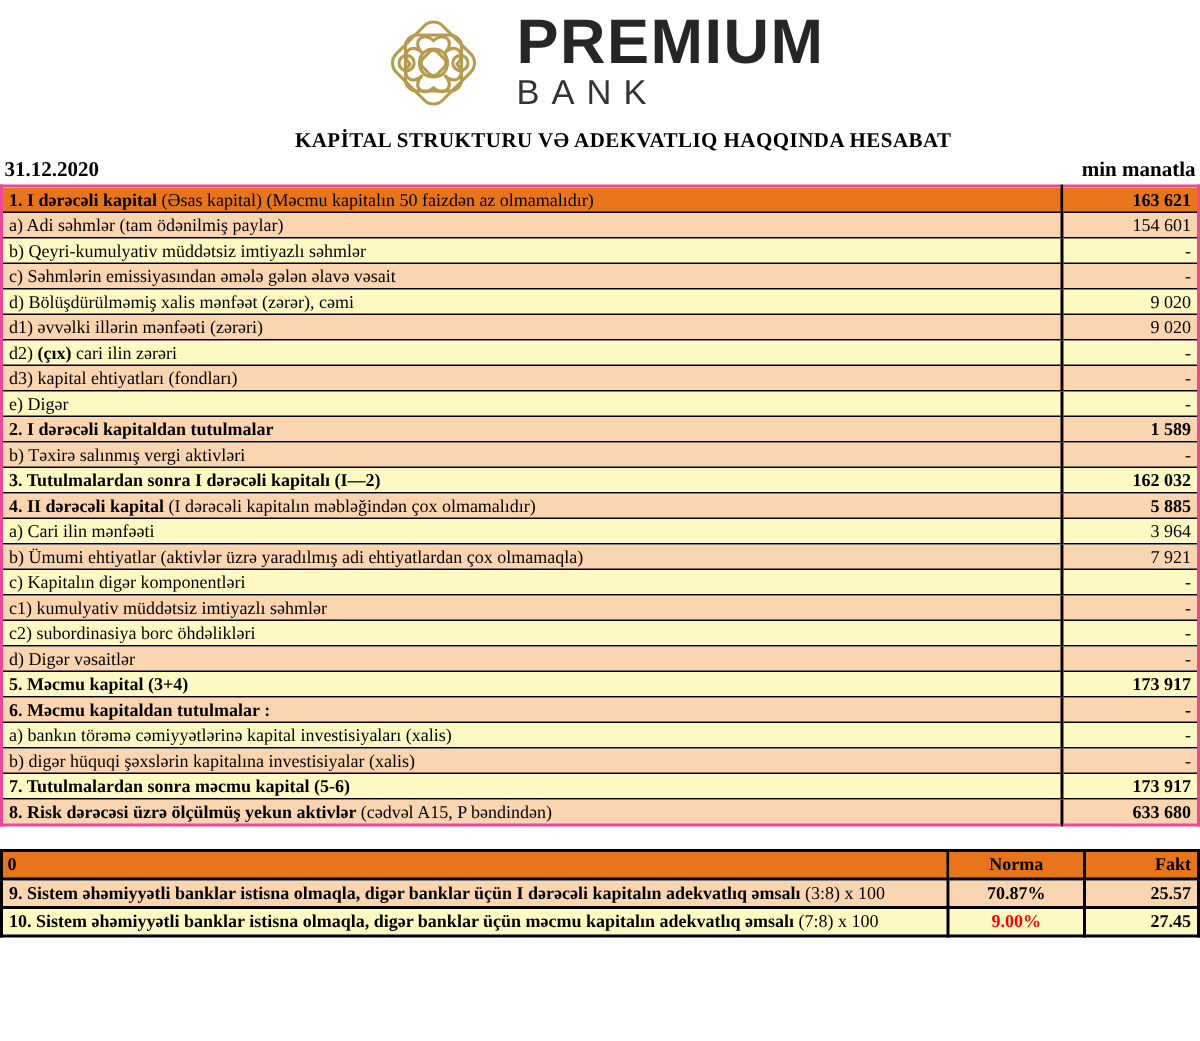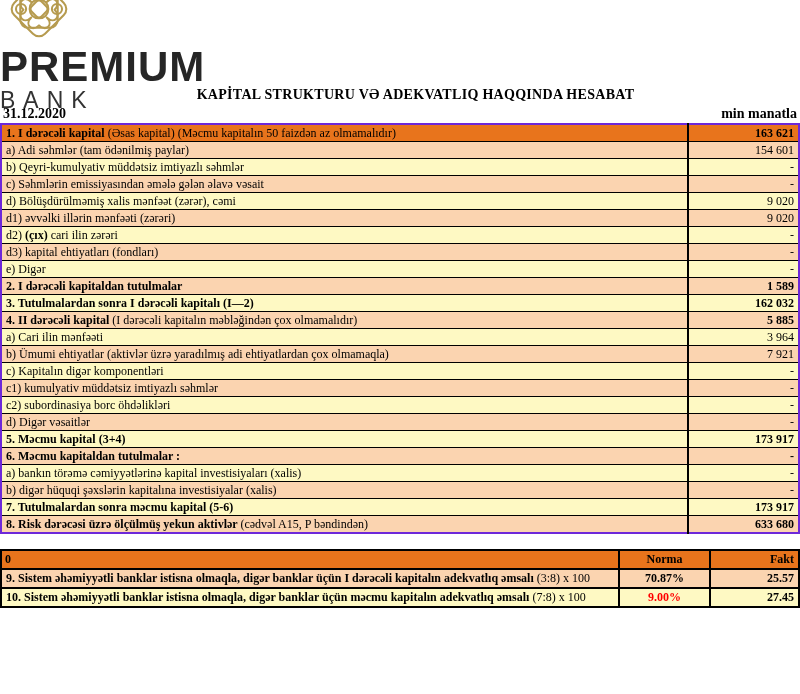--- a/index.html
+++ b/index.html
@@ -11,22 +11,22 @@
     --red:#FF0000;
   }
   *{box-sizing:border-box;}
   html,body{margin:0;padding:0;}
   body{
     width:800px;height:694px;background:#ffffff;
     font-family:"Liberation Serif", serif;color:var(--ink);
     overflow:hidden;
   }
   .header{
-    display:flex;justify-content:center;align-items:flex-start;
-    height:82px;padding-top:2px;flex-direction:column;
+    display:flex;justify-content:center;align-items:center;
+    height:82px;padding-top:2px;
   }
   .emblem{width:78px;height:78px;margin-right:16px;flex:0 0 auto;}
   .brand-text{display:flex;flex-direction:column;}
   .brand-name{
     font-family:"Liberation Sans", sans-serif;font-weight:bold;
     font-size:42px;line-height:0.92;color:var(--brand-ink);letter-spacing:1px;
   }
   .brand-sub{
     font-family:"Liberation Sans", sans-serif;font-weight:normal;
     font-size:23px;color:#333333;letter-spacing:8px;margin-top:1px;
@@ -34,42 +34,42 @@
   .title{
     text-align:center;font-weight:bold;font-size:14px;margin-top:5px;
     letter-spacing:0.3px;
     padding-left:31px;
   }
   .meta{
     display:flex;justify-content:space-between;align-items:flex-end;
     font-weight:bold;font-size:14px;padding:0 3px;margin-top:3px;gap:34px;
   }
   table{border-collapse:collapse;width:100%;table-layout:fixed;}
-  table.capital{border:2px solid #6d28d9;margin-top:1px;}
+  table.capital{border:2px solid #ec4899;margin-top:1px;}
   table.capital td{
     border:1px solid #000;font-size:12px;height:17px;
     padding:0 4px;white-space:nowrap;overflow:hidden;line-height:16px;
   }
   table.capital td.val{
-    width:111px;text-align:right;border-left:2px solid #000;
+    width:91px;text-align:right;border-left:2px solid #000;
   }
   tr.orange{background:var(--orange);}
   tr.peach{background:var(--peach);}
   tr.white{background:#fef9c3;}
   td.ind0{padding-left:4px;}
   td.ind1{padding-left:13px;}
   td.ind2{padding-left:31px;}
   .b{font-weight:bold;}
   table.ratio{border:2px solid #000;margin-top:15px;}
   table.ratio td{
     border:2px solid #000;font-size:12px;height:18px;
     padding:0 4px;white-space:nowrap;overflow:hidden;line-height:17px;
   }
   table.ratio td.norma{width:91px;text-align:center;font-weight:bold;}
-  table.ratio td.fakt{width:89px;text-align:right;font-weight:bold;}
+  table.ratio td.fakt{width:76px;text-align:right;font-weight:bold;}
   table.ratio td.corner{font-weight:bold;padding-left:3px;}
   table.ratio tr.head td.norma{text-align:center;}
   .red{color:var(--red);}
 </style>
 </head>
 <body>
 
 <div class="header">
   <svg class="emblem" viewBox="0 0 100 100" aria-hidden="true">
     <g fill="none" stroke="#B69B4F" stroke-width="2.6" stroke-linejoin="round" stroke-linecap="round">
@@ -130,20 +130,24 @@
         <td class="val">-</td>
       </tr>
       <tr class="white">
         <td class="lbl ind1"><span>e) Digər</span></td>
         <td class="val">-</td>
       </tr>
       <tr class="peach">
         <td class="lbl ind0"><span class="b">2. I dərəcəli kapitaldan tutulmalar</span></td>
         <td class="val b">1 589</td>
       </tr>
+      <tr class="peach">
+        <td class="lbl ind1"><span>b) Təxirə salınmış vergi aktivləri</span></td>
+        <td class="val">-</td>
+      </tr>
       <tr class="white">
         <td class="lbl ind0"><span class="b">3. Tutulmalardan sonra I dərəcəli kapitalı (I—2)</span></td>
         <td class="val b">162 032</td>
       </tr>
       <tr class="peach">
         <td class="lbl ind0"><span class="b">4. II dərəcəli kapital </span><span>(I dərəcəli kapitalın məbləğindən çox olmamalıdır)</span></td>
         <td class="val b">5 885</td>
       </tr>
       <tr class="white">
         <td class="lbl ind1"><span>a) Cari ilin mənfəəti</span></td>

